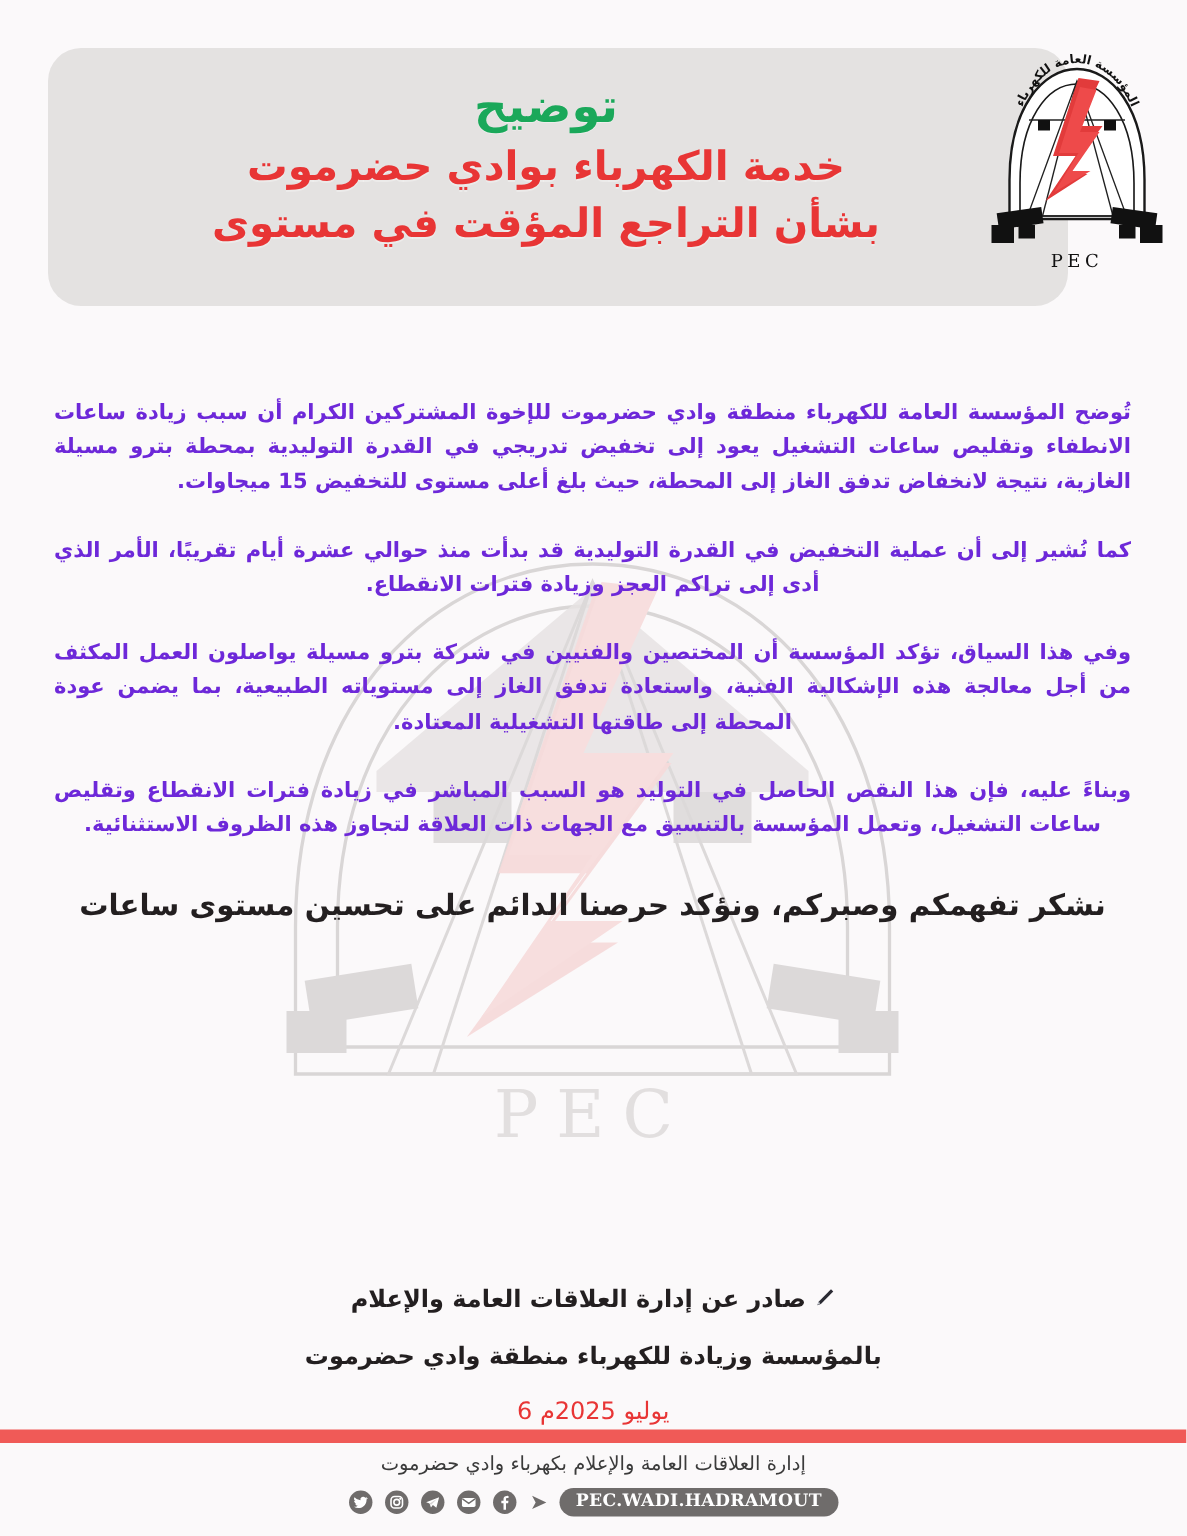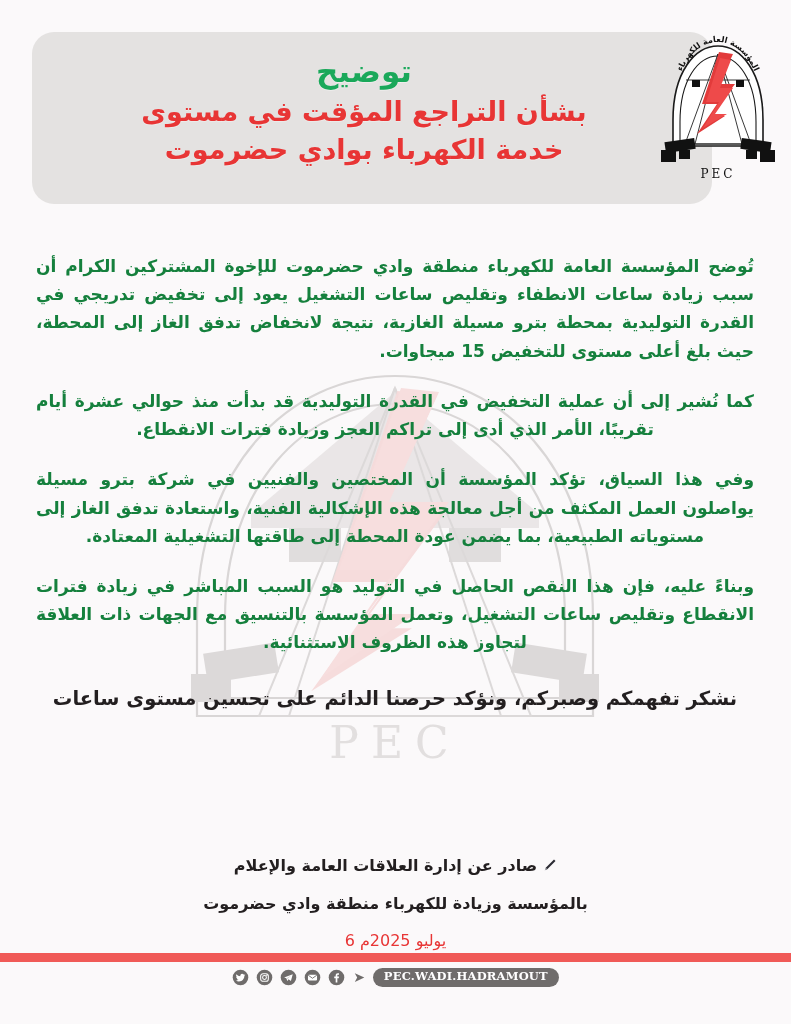--- a/index.html
+++ b/index.html
@@ -87,27 +87,27 @@
 
   
   .body-copy {
     position: absolute;
     left: 36px;
     top: 248px;
     width: 718px;
     z-index: 3;
   }
   .para {
-    font-size: 17px;
-    font-weight: 700;
-    color: #15803d;
+    font-size: 14px;
+    font-weight: 700;
+    color: #6d28d9;
     line-height: 1.66;
     text-align: justify;
     text-align-last: center;
-    margin: 4px 0 22px 0;
+    margin: 16px 0 22px 0;
     letter-spacing: -0.1px;
   }
   .para.p1  { text-align-last: right; }
   .closing {
     font-size: 19.5px;
     font-weight: 700;
     color: #231f20;
     line-height: 1.6;
     text-align: center;
     margin: 26px 0 0 0;
@@ -238,22 +238,22 @@
         <rect x="420" y="356" width="40" height="28"></rect>
       </g>
       <text x="256" y="440" text-anchor="middle" font-family="'DejaVu Serif','Liberation Serif',serif" font-size="44" letter-spacing="12" fill="#e2dfdf">PEC</text>
     </svg>
   </div>
 
   <div class="header-box"></div>
 
   <div class="header-text">
     <div class="title-top">توضيح</div>
+    <div class="title-main">خدمة الكهرباء بوادي حضرموت</div>
     <div class="title-main">بشأن التراجع المؤقت في مستوى</div>
-    <div class="title-main">خدمة الكهرباء بوادي حضرموت</div>
   </div>
 
   <div class="logo">
     <svg viewBox="0 0 118 168" xmlns="http://www.w3.org/2000/svg">
 
       <path d="M14 92 C14 44 36 18 59 18 C82 18 104 44 104 92 L104 118 L14 118 Z" fill="#ffffff" stroke="#1a1a1a" stroke-width="1.6"></path>
       <path d="M21 94 C21 52 39 28 59 28 C79 28 97 52 97 94 L97 116 L21 116 Z" fill="#ffffff" stroke="#1a1a1a" stroke-width="1.1"></path>
 
       <defs>
         <path id="arcPath" d="M15 86 C15 40 36 14 59 14 C82 14 103 40 103 86"></path>
@@ -304,20 +304,21 @@
         </svg>
       </span><span>صادر عن إدارة العلاقات العامة والإعلام</span>
     </p>
     <p class="sig-line">بالمؤسسة وزيادة للكهرباء منطقة وادي حضرموت</p>
     <p class="sig-date">6 يوليو 2025م</p>
   </div>
 
   <div class="footer-rule"></div>
 
   <div class="footer">
+    <p class="footer-dept">إدارة العلاقات العامة والإعلام بكهرباء وادي حضرموت</p>
 
     <div class="social-row">
       <span class="handle-pill">PEC.WADI.HADRAMOUT</span>
 
       <span class="arrow-sep">➤</span>
 
       <span class="soc">
         <svg viewBox="0 0 24 24" xmlns="http://www.w3.org/2000/svg">
           <circle cx="12" cy="12" r="11" fill="#6f6c6b"></circle>
           <path d="M13.2 19v-6h2l.3-2.3h-2.3V9.2c0-.67.19-1.12 1.14-1.12h1.22V6.05A16 16 0 0 0 13.8 6c-1.76 0-2.96 1.07-2.96 3.04V10.7H8.8V13h2.04v6z" fill="#fff"></path>

